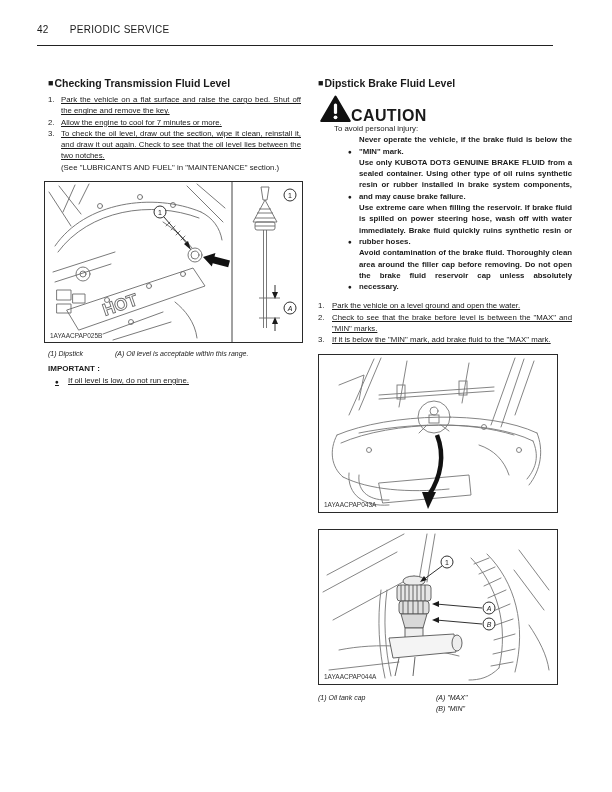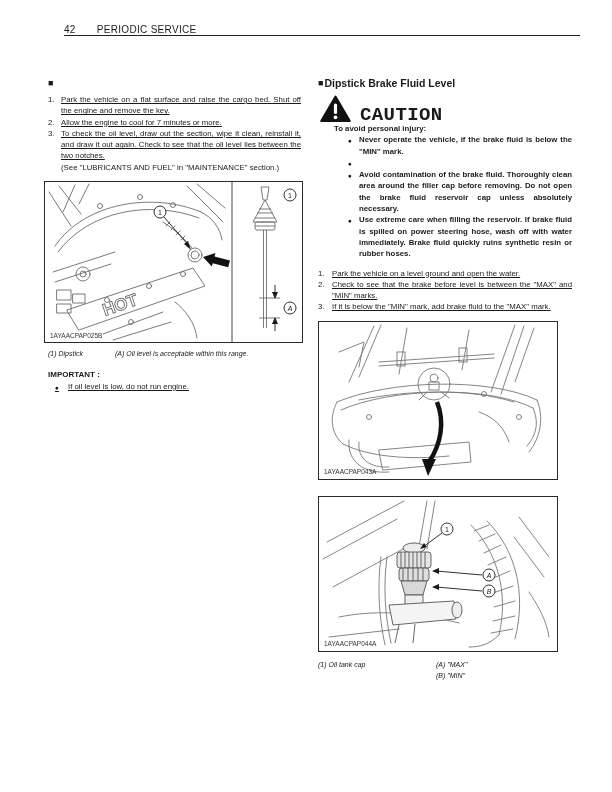--- a/index.html
+++ b/index.html
@@ -1,20 +1,20 @@
 <!DOCTYPE html>
 <html><head>
 <meta charset="utf-8">
 <style>
   html,body{margin:0;padding:0;background:#e8e8e8;}
   .page{position:relative;width:612px;height:792px;background:#ffffff;
         font-family:"Liberation Sans",sans-serif;color:#1a1a1a;overflow:hidden;}
   
-  .hdr{position:absolute;left:64px;top:24px;width:516px;border-bottom:1.6px solid #222;
-       padding-bottom:0;font-size:10px;letter-spacing:.3px;}
+  .hdr{position:absolute;left:37px;top:24px;width:516px;border-bottom:1.6px solid #222;
+       padding-bottom:10px;font-size:10px;letter-spacing:.3px;}
   .hdr .pgnum{display:inline-block;}
   .hdr .pgtitle{display:inline-block;margin-left:18px;}
   
   .col{position:absolute;top:77px;font-size:7.8px;line-height:11.3px;}
   .col-left{left:48px;width:253px;}
   .col-right{left:318px;width:254px;}
   h2.section{margin:0 0 4px 0;font-size:10.5px;line-height:13px;font-weight:bold;display:flex;align-items:center;}
   h2.section .mk{font-size:9px;margin-right:1px;}
   .step{display:flex;}
   .step .num{width:13px;flex:0 0 13px;}
@@ -26,48 +26,49 @@
   .fig-rt1{margin-top:8px;width:240px;height:159px;}
   .fig-rt2{margin-top:16px;width:240px;height:156px;}
   .figbox svg{display:block;width:100%;height:100%;}
   
   .caption{margin-top:5px;font-size:7px;font-style:italic;display:flex;}
   .caption .c1{flex:0 0 67px;}
   .caption-rt{margin-top:7px;font-size:7px;font-style:italic;display:flex;}
   .caption-rt .c1{flex:0 0 118px;}
   .caption-rt .cstack div{line-height:11px;}
   
-  .important{margin-top:10px;}
+  .important{margin-top:4px;}
   .important .lbl{font-weight:bold;font-size:8px;}
   .ibullet{display:flex;padding-left:7px;text-decoration:underline;}
   .ibullet .bm{flex:0 0 13px;font-size:6.5px;padding-top:1px;}
   
   .caution-head{display:flex;align-items:flex-end;margin-top:5px;margin-left:2px;}
-  .caution-title{font-size:19px;font-weight:bold;letter-spacing:.4px;margin-left:9px;padding-bottom:2px;font-family:Liberation Mono, monospace;}
+  .caution-title{font-size:16px;font-weight:bold;letter-spacing:.4px;padding-bottom:2px;}
   .caution-body{margin-left:16px;}
-  .cintro{font-weight:bold;}
-  .cbullet{display:flex;padding-left:14px;}
+  .cintro{font-weight:normal;}
+  .cbullet{display:flex;padding-left:14px;align-items:flex-end;}
   .cbullet .bm{flex:0 0 11px;font-size:6.5px;padding-top:1px;font-weight:bold;}
   .cbullet .bt{flex:1;font-weight:bold;text-align:justify;}
   .steps-rt{margin-top:8px;}
   .steps-rt .step .num{flex:0 0 14px;width:14px;}
 </style>
 </head>
 <body>
 
 <div class="page">
 
   <div class="hdr">
     <span class="pgnum">42</span>
     <span class="pgtitle">PERIODIC SERVICE</span>
   </div>
 
   <div class="col col-left">
     <h2 class="section">
       <span class="mk">■</span>
+      <span>Checking Transmission Fluid Level</span>
     </h2>
 
     <div class="step">
       <span class="num">1.</span>
       <span class="txt">Park the vehicle on a flat surface and raise the cargo bed. Shut off the engine and remove the key.</span>
     </div>
     <div class="step">
       <span class="num">2.</span>
       <span class="txt">Allow the engine to cool for 7 minutes or more.</span>
     </div>
@@ -173,28 +174,29 @@
     </div>
 
     <div class="caution-body">
       <div class="cintro">To avoid personal injury:</div>
       <div class="cbullet">
         <span class="bm">●</span>
         <span class="bt">Never operate the vehicle, if the brake fluid is below the "MIN" mark.</span>
       </div>
       <div class="cbullet">
         <span class="bm">●</span>
+        <span class="bt">Use only KUBOTA DOT3 GENUINE BRAKE FLUID from a sealed container. Using other type of oil ruins synthetic resin or rubber installed in brake system components, and may cause brake failure.</span>
+      </div>
+      <div class="cbullet">
+        <span class="bm">●</span>
+        <span class="bt">Use extreme care when filling the reservoir. If brake fluid is spilled on power steering hose, wash off with water immediately. Brake fluid quickly ruins synthetic resin or rubber hoses.</span>
       </div>
       <div class="cbullet">
         <span class="bm">●</span>
         <span class="bt">Avoid contamination of the brake fluid. Thoroughly clean area around the filler cap before removing. Do not open the brake fluid reservoir cap unless absolutely necessary.</span>
-      </div>
-      <div class="cbullet">
-        <span class="bm">●</span>
-        <span class="bt">Use extreme care when filling the reservoir. If brake fluid is spilled on power steering hose, wash off with water immediately. Brake fluid quickly ruins synthetic resin or rubber hoses.</span>
       </div>
     </div>
 
     <div class="steps-rt">
       <div class="step">
         <span class="num">1.</span>
         <span class="txt">Park the vehicle on a level ground and open the water.</span>
       </div>
       <div class="step">
         <span class="num">2.</span>

